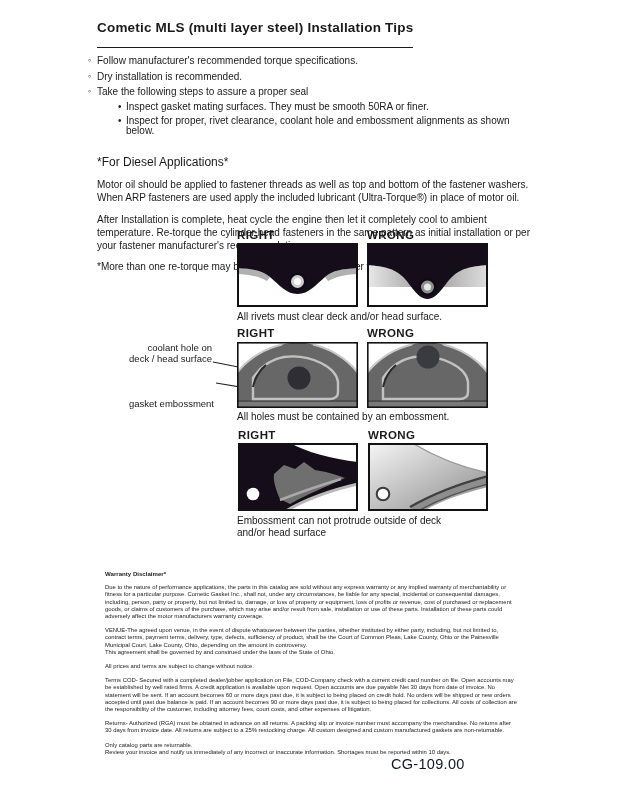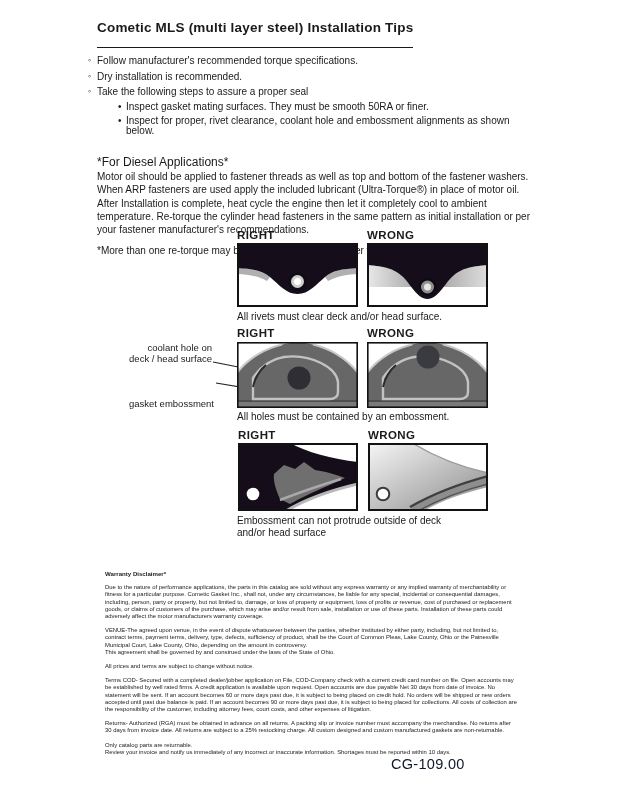--- a/index.html
+++ b/index.html
@@ -13,21 +13,21 @@
   .doc-title {
     font-size:13.5px; font-weight:bold; letter-spacing:.2px;
     display:inline-block; border-bottom:1.8px solid #1a1a1a; padding-bottom:12px;
   }
   .bullets { margin-top:7px; font-size:10px; }
   .bullet { display:flex; margin-bottom:4.5px; margin-left:-9px; line-height:11px; }
   .bullet .mk { width:9px; font-size:9px; line-height:11px; }
   .subbullet { display:flex; margin:0 0 3.5px 21px; line-height:10.5px; }
   .subbullet .mk { width:8px; font-size:10px; line-height:10px; }
   .h2 { font-size:12px; font-weight:normal; margin-top:18px; }
-  .para { font-size:10px; line-height:13px; margin-top:1px; width:442px; }
+  .para { font-size:10px; line-height:13px; margin-top:9px; width:442px; }
   .note { font-size:10px; margin-top:9px; }
   
   .dg-label { position:absolute; width:121px; text-align:left; font-size:11.5px; font-weight:bold; letter-spacing:.4px; }
   .dg-box   { position:absolute; }
   .dg-cap   { position:absolute; font-size:10px; line-height:11.5px; }
   .ann { position:absolute; font-size:9.5px; line-height:10.5px; text-align:right; }
   .leader { position:absolute; pointer-events:none; }
   
   .warranty { position:absolute; top:570px; left:105px; width:412px; font-size:5.9px; line-height:7.2px; color:#222; }
   .warranty .wh { font-weight:bold; font-size:6.1px; margin-bottom:7px; }

